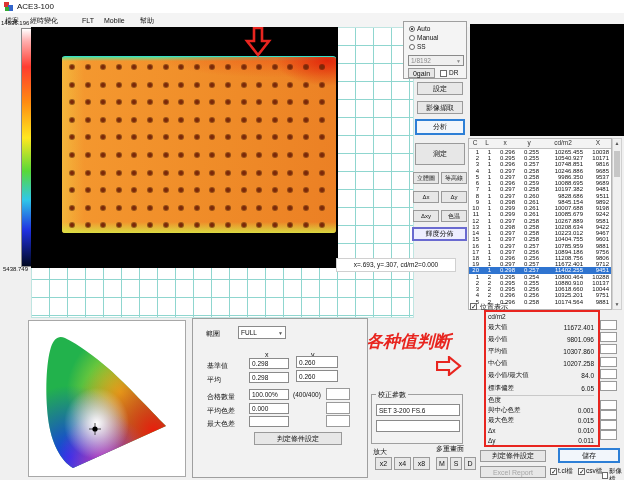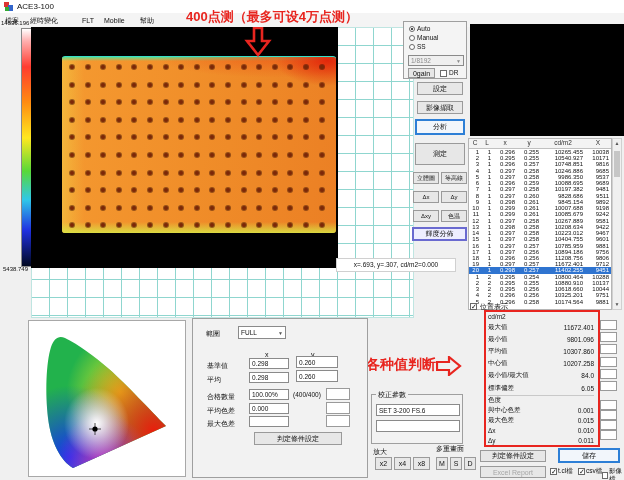--- a/index.html
+++ b/index.html
@@ -248,21 +248,20 @@
         <div class="dot" style="left: 195.2px; top: 166.4px;"></div>
         <div class="dot" style="left: 210.8px; top: 166.4px;"></div>
         <div class="dot" style="left: 226.4px; top: 166.4px;"></div>
         <div class="dot" style="left: 242px; top: 166.4px;"></div>
         <div class="dot" style="left: 257.6px; top: 166.4px;"></div>
       </div>
   </div>
 
   <div class="abs t65" style="left:336px;top:258px;width:118px;height:12px;background:#fff;border:1px solid #d0d0d0;display:flex;align-items:center;justify-content:center;">x=.693, y=.307, cd/m2=0.000</div>
 
-  <div class="abs red-note" style="left:186px;top:8px;font-size:13px;white-space:nowrap;">400点测（最多可设4万点测）</div>
   <svg class="abs" style="left:243px;top:27px;" width="30" height="30" viewBox="0 0 30 30">
     <polygon points="11,1 19,1 19,14 26,14 15,28 4,14 11,14" fill="none" stroke="#e8251f" stroke-width="2.6"></polygon>
   </svg>
 
   <div class="abs grp" style="left:403px;top:21px;width:64px;height:58px;background:#f4f4f4;">
     <div class="abs" style="left:5px;top:3px;display:flex;align-items:center;gap:2px;">
       <span class="radio sel"></span>
       <span class="t65">Auto</span>
     </div>
     <div class="abs" style="left:5px;top:12px;display:flex;align-items:center;gap:2px;">
@@ -564,21 +563,21 @@
       </div>
       <div class="rrow" style="height: 10px;">
         <span>Δy</span>
         <span>0.011</span>
       </div>
     </div>
   <div id="jboxes"></div>
 
   <div class="abs" style="left:484px;top:310px;width:112px;height:133px;border:2px solid #e8251f;pointer-events:none;"></div>
 
-  <div class="abs red-note" style="left:366px;top:356px;font-size:14px;white-space:nowrap;">各种值判断</div>
+  <div class="abs red-note" style="left:366px;top:330px;font-size:17px;white-space:nowrap;font-style:italic;">各种值判断</div>
   <svg class="abs" style="left:436px;top:356px;" width="26" height="20" viewBox="0 0 26 20">
     <polygon points="1,6 13,6 13,1 24,10 13,19 13,14 1,14" fill="none" stroke="#e8251f" stroke-width="2.2"></polygon>
   </svg>
 
   <div class="abs" style="left:28px;top:320px;width:158px;height:157px;background:#fff;border:1px solid #a8a8a8;box-sizing:border-box;">
     <svg width="156" height="155" viewBox="0 0 156 155">
       <defs>
         <radialGradient id="gB" cx="20%" cy="92%" r="55%">
           <stop offset="0%" stop-color="#1430f2"></stop>
             <stop offset="100%" stop-color="#1430f2" stop-opacity="0"></stop>

